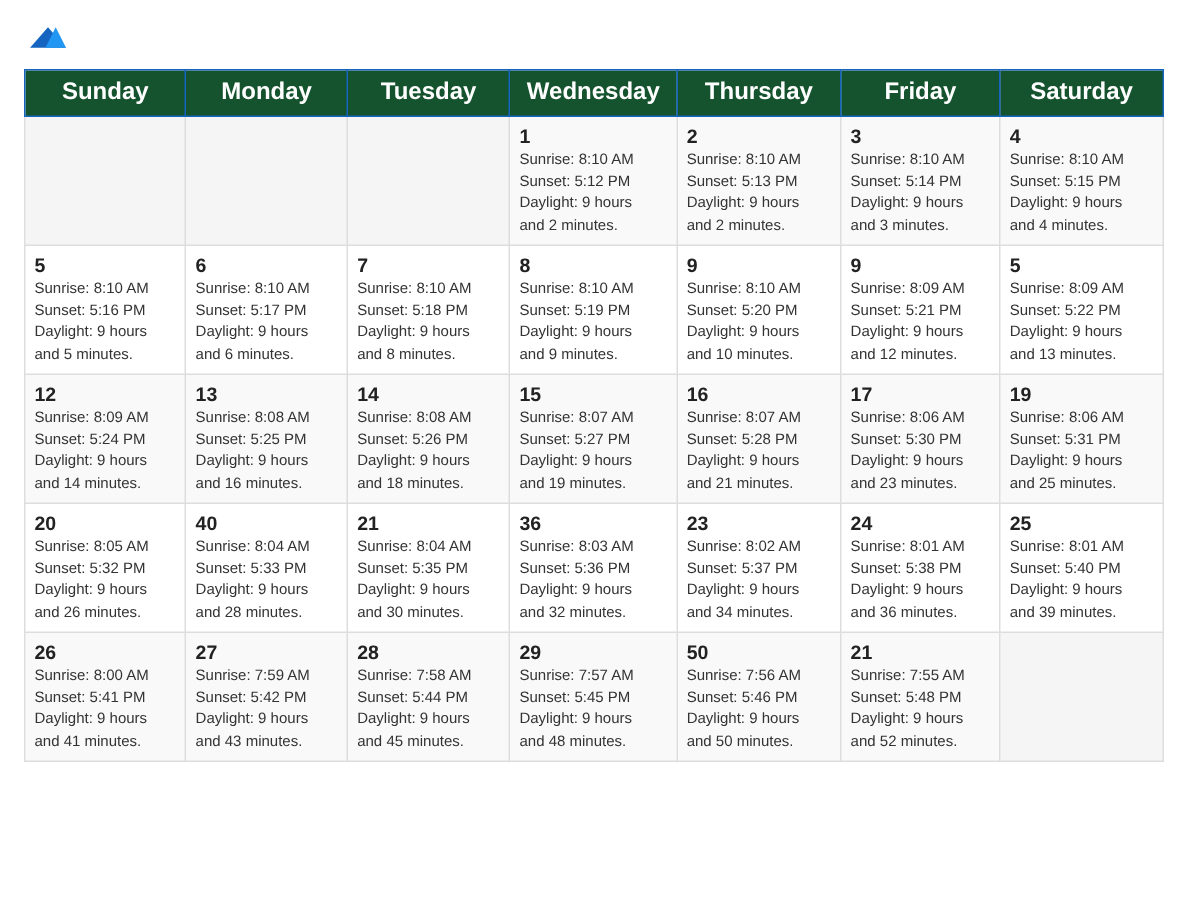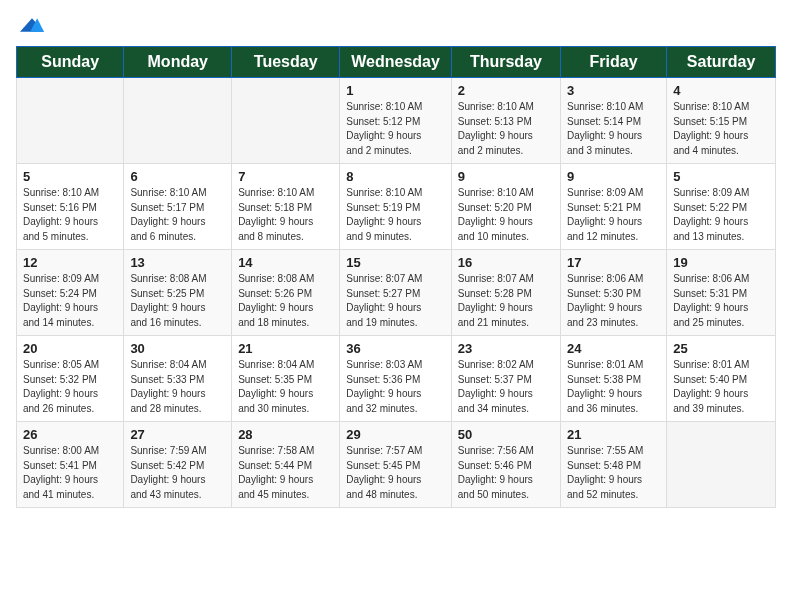--- a/index.html
+++ b/index.html
@@ -211,21 +211,21 @@
           <span class="day-number">19</span>
           <div class="day-info">Sunrise: 8:06 AM<br>Sunset: 5:31 PM<br>Daylight: 9 hours<br>and 25 minutes.</div>
         </td>
       </tr>
       <tr>
         <td>
           <span class="day-number">20</span>
           <div class="day-info">Sunrise: 8:05 AM<br>Sunset: 5:32 PM<br>Daylight: 9 hours<br>and 26 minutes.</div>
         </td>
         <td>
-          <span class="day-number">30</span>
+          <span class="day-number">40</span>
           <div class="day-info">Sunrise: 8:04 AM<br>Sunset: 5:33 PM<br>Daylight: 9 hours<br>and 28 minutes.</div>
         </td>
         <td>
           <span class="day-number">21</span>
           <div class="day-info">Sunrise: 8:04 AM<br>Sunset: 5:35 PM<br>Daylight: 9 hours<br>and 30 minutes.</div>
         </td>
         <td>
           <span class="day-number">36</span>
           <div class="day-info">Sunrise: 8:03 AM<br>Sunset: 5:36 PM<br>Daylight: 9 hours<br>and 32 minutes.</div>
         </td>

